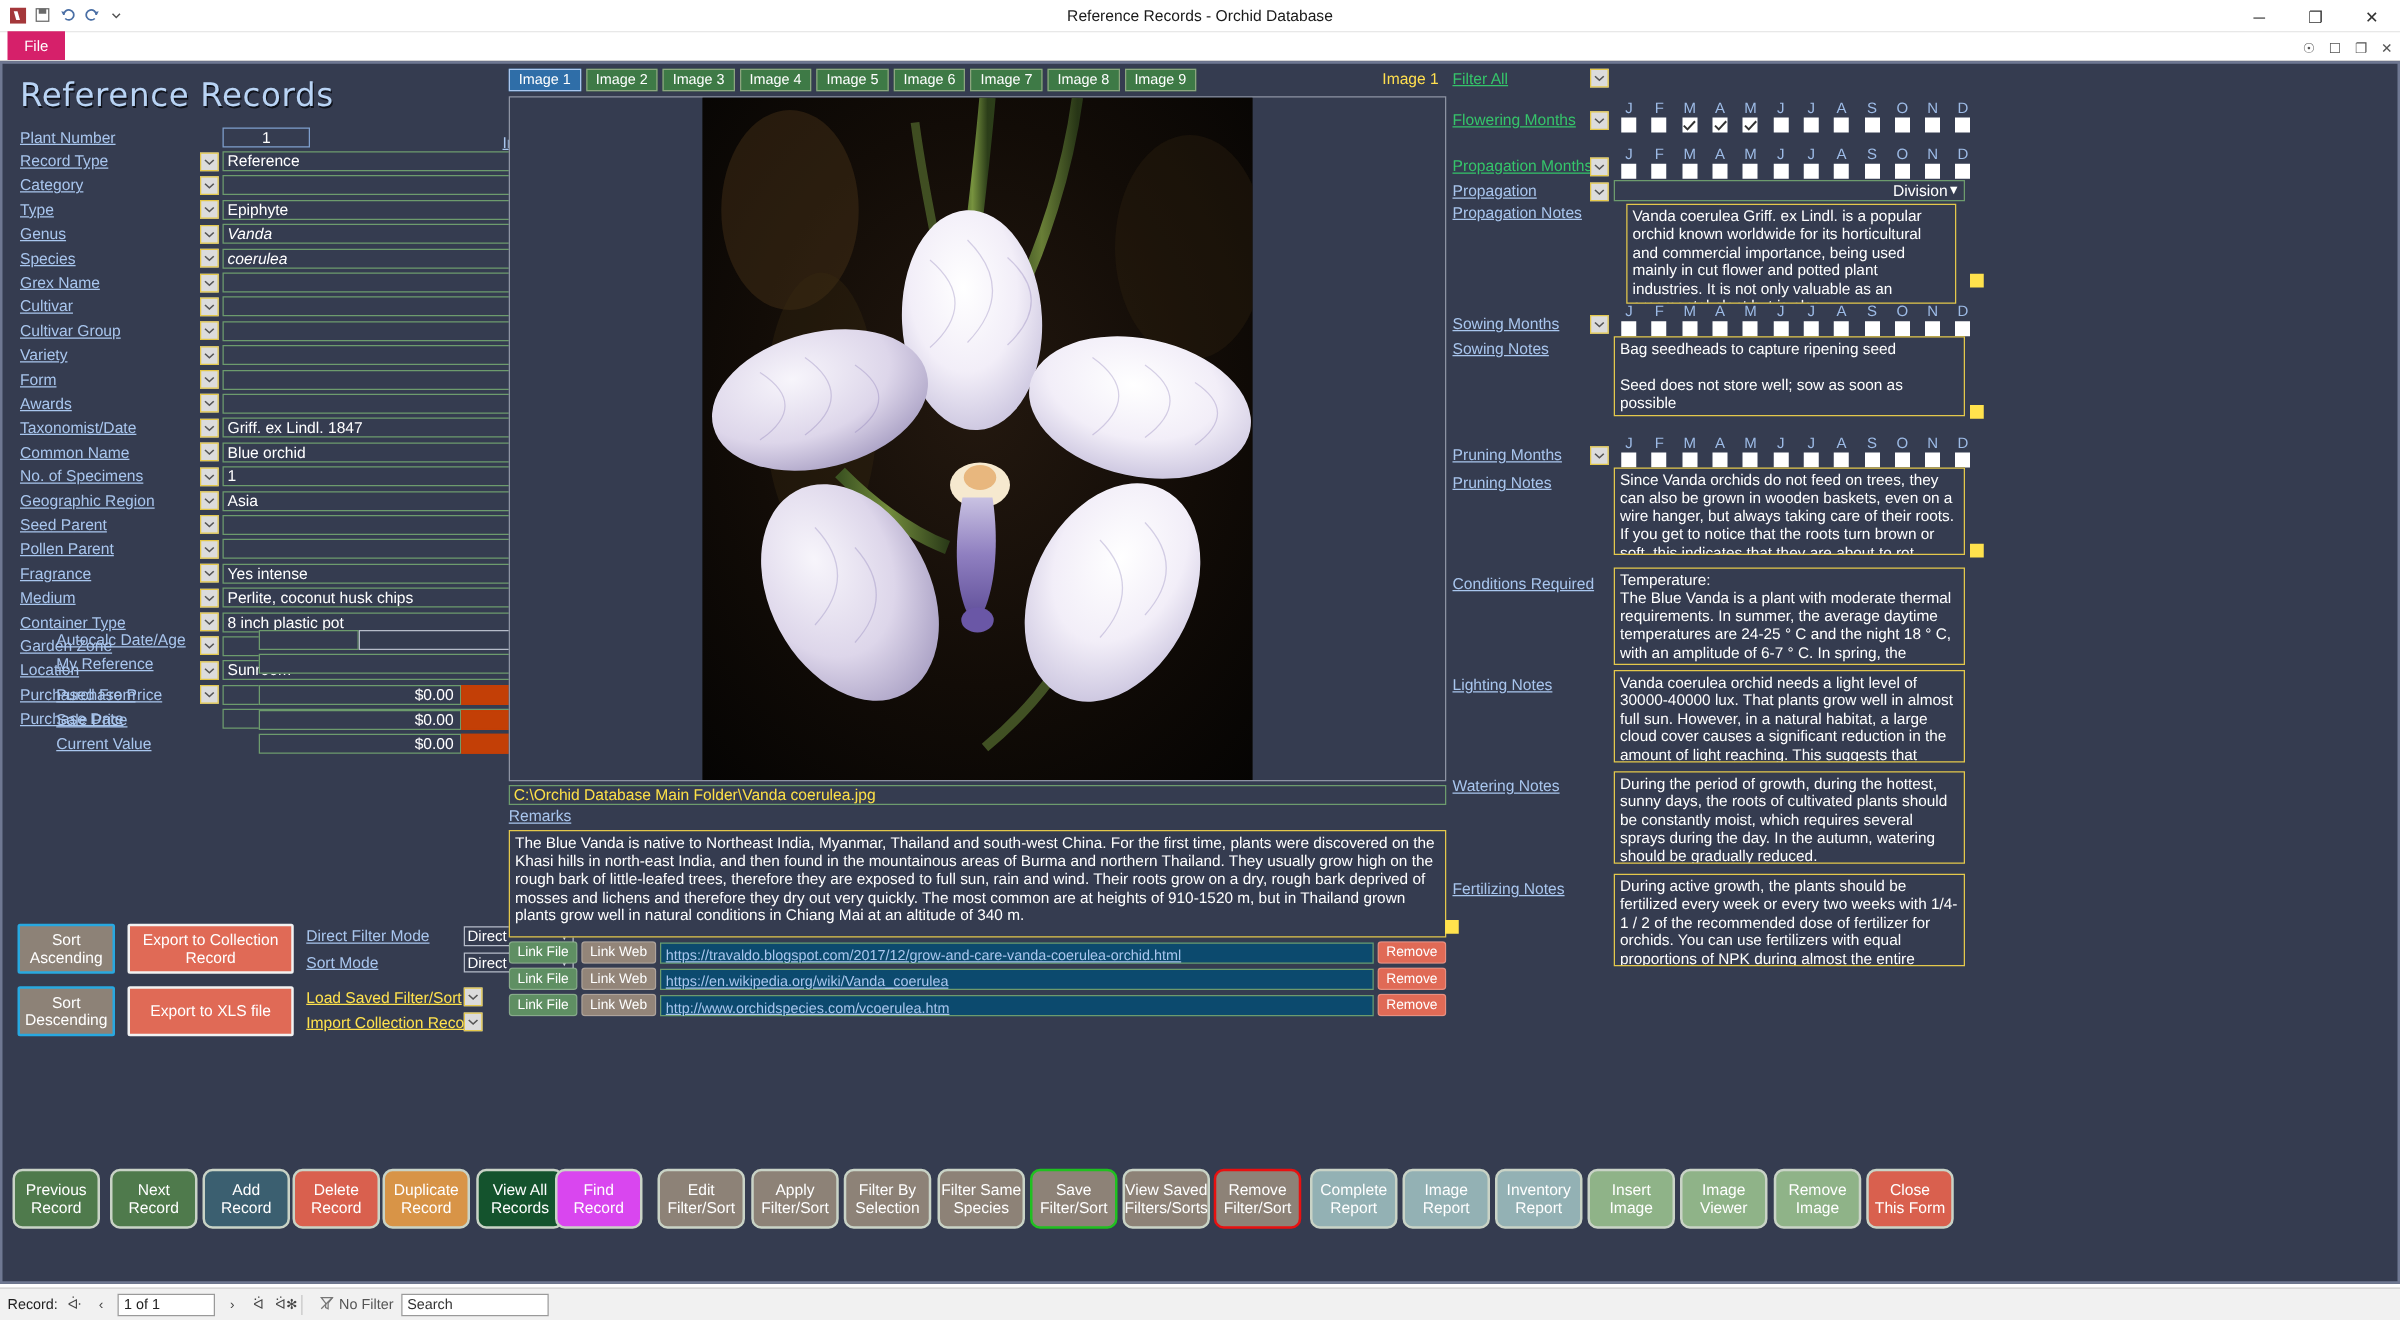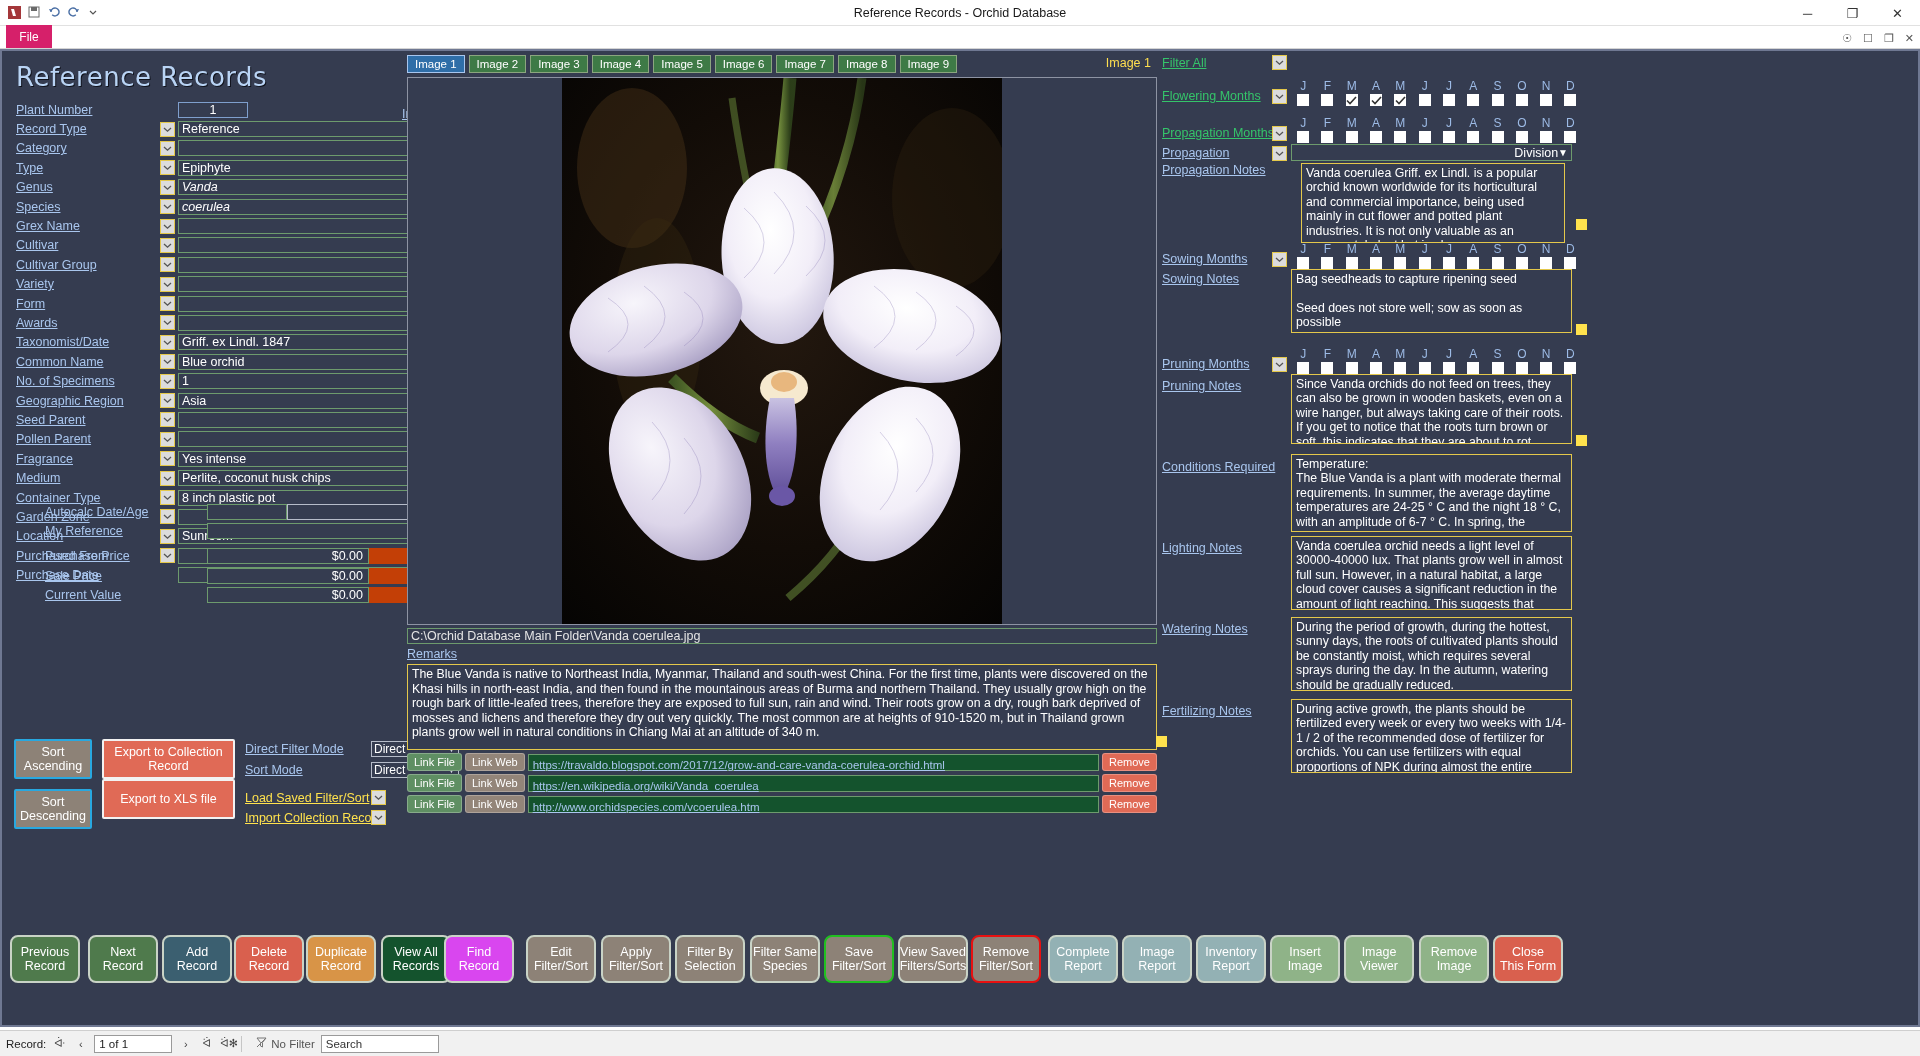--- a/index.html
+++ b/index.html
@@ -115,36 +115,36 @@
   .imgtab.active { background: #2f6ea8; border-color: #a9c6ee; }
   .imglabel { position: absolute; right: 6px; top: 5px; color: #ffdf4f; font-size: 12.5px; }
   .imgframe {
     margin-top: 4px; height: 548px; background: #353c50; border: 1px solid #8d93a3;
     display:flex; align-items:center; justify-content:center; overflow:hidden;
   }
   .photo { width: 440px; height: 546px; position: relative; background: #0b0905; }
 
   .pathfield {
     margin-top: 3px; height: 16px; background: #353c50; border: 1px solid #6d9b6d;
-    color:#e5e5e5; font-size: 12.5px; padding: 0 3px; line-height:14px;
+    color:#fde047; font-size: 12.5px; padding: 0 3px; line-height:14px;
   }
   .remarksbox {
     margin-top: 2px; height: 86px; background: #353c50; border: 1px solid #e4c84b;
     color:#fff; font-size: 12.3px; padding: 2px 4px; line-height: 14.6px;
   }
   .linkrow { display:flex; align-items:center; gap: 3px; margin-top: 3px; }
   .lbtn {
     font-size: 11px; color: #fff; padding: 2px 6px; border-radius: 3px; cursor: pointer;
     border: 1px solid rgba(255,255,255,.25);
   }
   .lbtn.file { background: #5f8f63; }
   .lbtn.web  { background: #938579; }
   .lbtn.rem  { background: #e06a56; }
   .linkfield {
-    flex: 1; height: 17px; background: #14532d; border: 1px solid #6d9b6d; padding: 0 4px;
+    flex: 1; height: 17px; background: #0c4a6e; border: 1px solid #6d9b6d; padding: 0 4px;
   }
   .linkfield a { color: #a9c6ee; font-size: 11.5px; text-decoration: underline; }
 
   
   .rightpane { position: absolute; left: 1160px; top: 0; width: 750px; }
   .months { display: flex; gap: 0px; }
   .mcol { width: 24.3px; text-align: center; }
   .mcol .mn { font-size: 12px; color: #9dbbe6; line-height: 12px; }
   .chk {
     width: 12px; height: 12px; background: #ffffff; margin: 2px auto 0;
@@ -512,21 +512,21 @@
       <div style="display:flex;flex-direction:column;gap:10px;">
         <div class="btn btn-grey" style="width:78px;height:40px">
           <span>Sort</span>
           <span>Ascending</span>
         </div>
         <div class="btn btn-grey" style="width:78px;height:40px">
           <span>Sort</span>
           <span>Descending</span>
         </div>
       </div>
-      <div style="display:flex;flex-direction:column;">
+      <div style="display:flex;flex-direction:column;gap:10px;">
         <div class="btn btn-salmon" style="width:133px;height:40px">
           <span>Export to Collection</span>
           <span>Record</span>
         </div>
         <div class="btn btn-salmon" style="width:133px;height:40px">
           <span>Export to XLS file</span>
         </div>
       </div>
       <div style="padding-top:2px;">
         <div class="modeRow">

